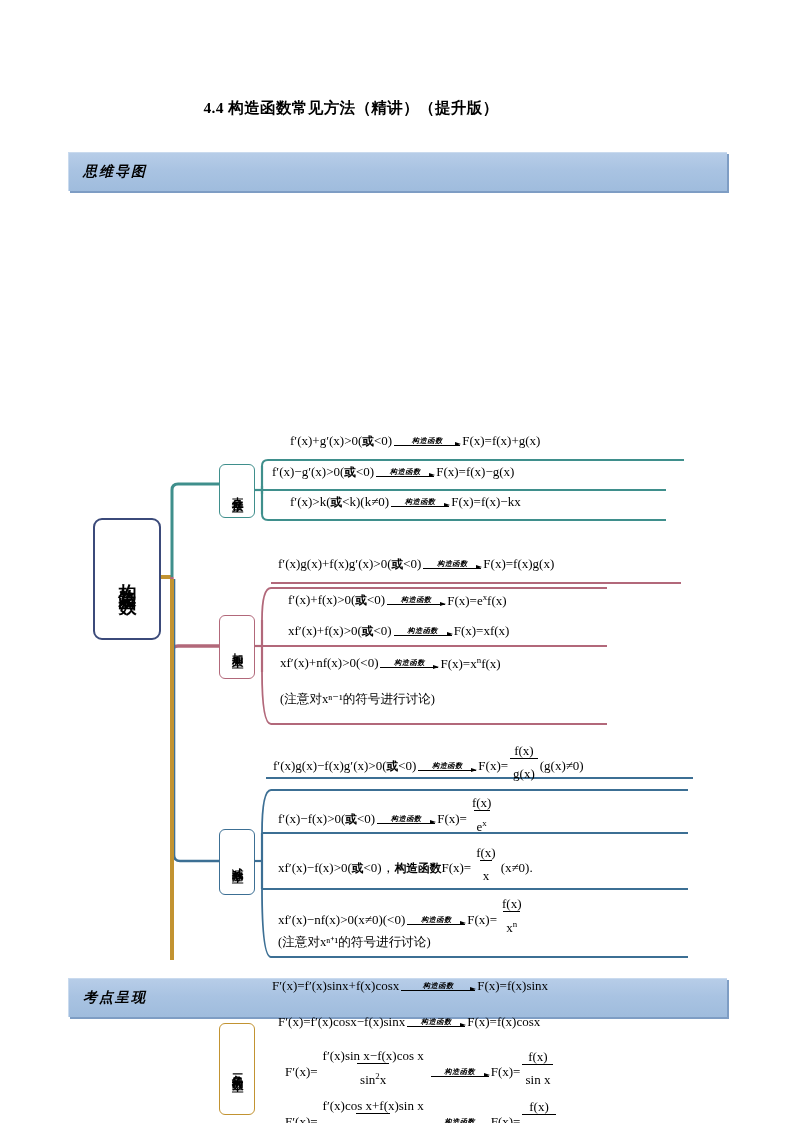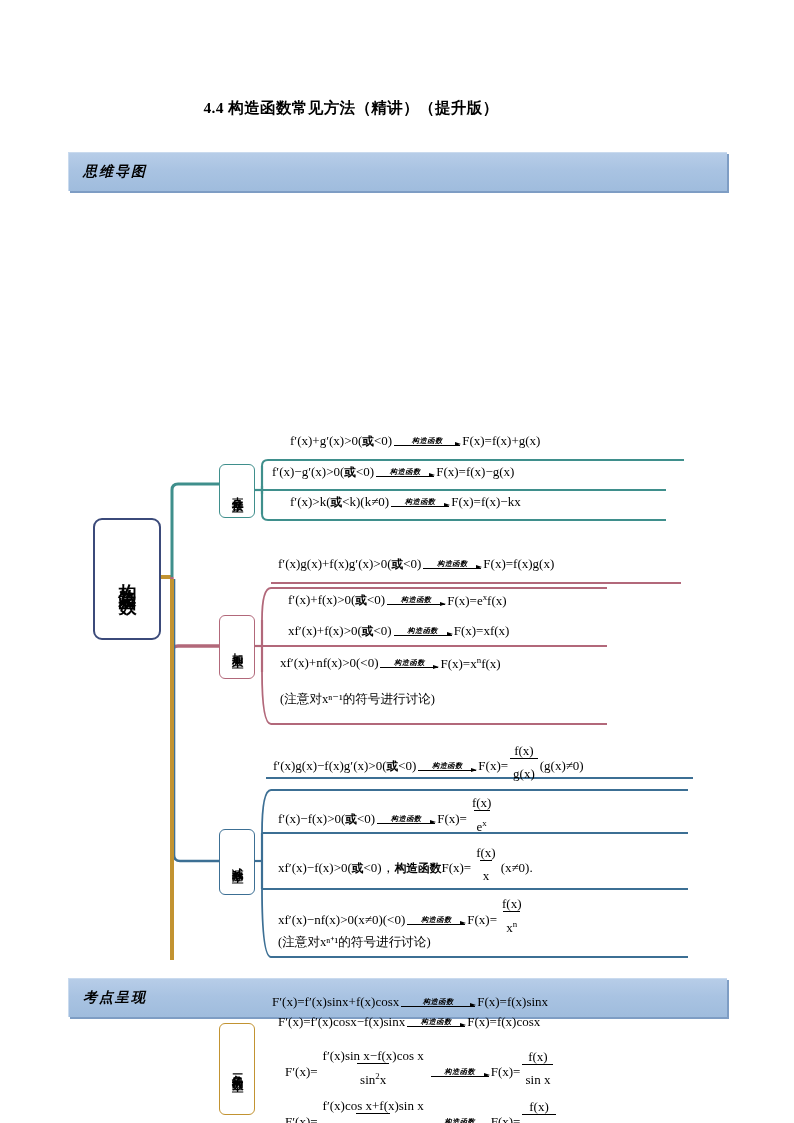--- a/index.html
+++ b/index.html
@@ -372,21 +372,21 @@
       <span>F(x)=</span>
       <span class="frac">
         <span class="num">f(x)</span>
           <span class="den">x<sup>n</sup></span>
       </span>
     </span>
   </div>
 
   <div class="frow note" style="left:278px; top:735px;font-family:Liberation Serif, serif;">(注意对xⁿ⁺¹的符号进行讨论)</div>
 
-  <div class="frow" style="left:272px; top:779px;margin-top:16px;">
+  <div class="frow" style="left:272px; top:779px;">
     <span class="frow-inner">
       <span>F′(x)=f′(x)sinx+f(x)cosx</span>
       <span class="arrow a-w3">
         <span class="arrow-label">构造函数</span>
         <span class="arrow-line"></span>
       </span>
       <span>F(x)=f(x)sinx</span>
     </span>
   </div>
 

